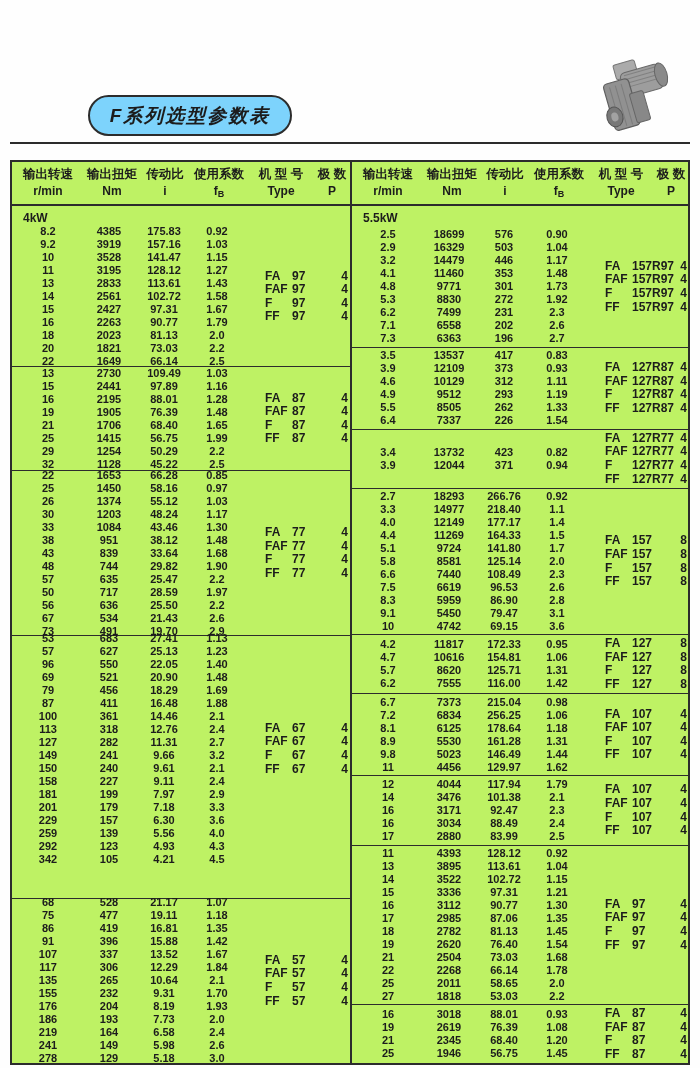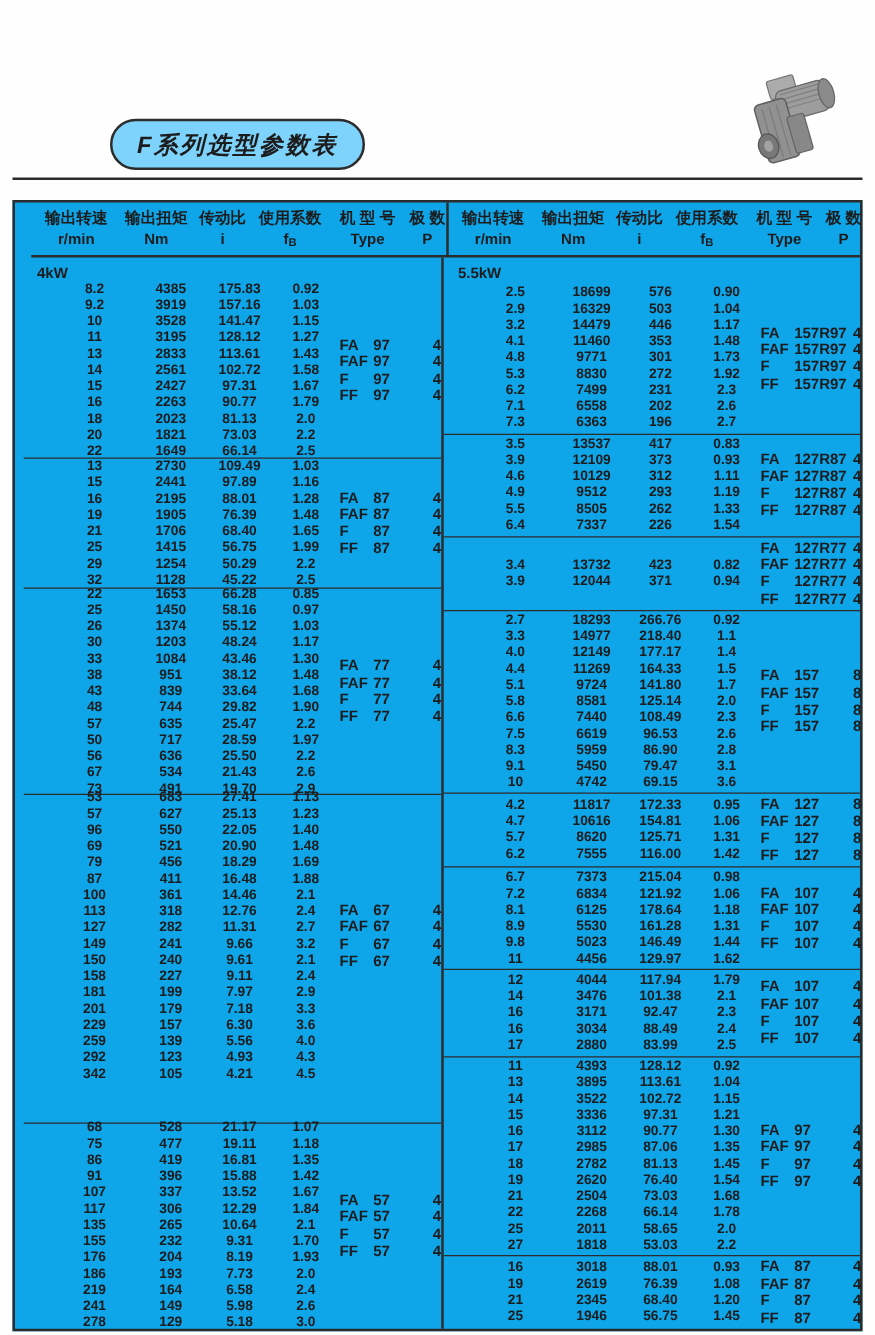--- a/index.html
+++ b/index.html
@@ -11,38 +11,38 @@
     border: 2px solid #2c2c2c; border-radius: 21px;
     display: flex; align-items: center; justify-content: center;
     font-size: 19px; font-weight: bold; font-style: italic; letter-spacing: 2px;
     background: #7dd3fc;
   }
   .motor-photo { position: absolute; left: 578px; top: 54px; width: 104px; height: 86px; }
   .top-rule { position: absolute; left: 10px; top: 142px; width: 680px; border-top: 2px solid #2c2c2c; }
 
   .sel-table {
     position: absolute; left: 10px; top: 160px; width: 680px; height: 905px;
-    border: 2px solid #2c2c2c; display: flex; flex-direction: column; background: #0ea5e9; align-items: flex-end;
+    border: 2px solid #2c2c2c; display: flex; flex-direction: column; background: #bef264;
   }
   .thead { flex: none; height: 44px; display: flex; border-bottom: 2px solid #2c2c2c; }
   .half-h { width: 50%; display: grid; grid-template-columns: 72px 56px 50px 58px 66px 1fr; align-items: center; }
   .half-h + .half-h { border-left: 2px solid #2c2c2c; }
   .hcell { text-align: center; line-height: 1.35; }
   .hzh { font-size: 12.5px; font-weight: bold; white-space: pre; }
   .hsub { font-size: 12px; font-weight: bold; }
   .hsubscript { font-size: 9px; position: relative; top: 2px; }
 
   .tbody { flex: 1; display: flex; min-height: 0; }
   .half { width: 50%; display: flex; flex-direction: column; min-height: 0; }
   .half + .half { border-left: 2px solid #2c2c2c; }
   .kw { flex: none; font-size: 12px; font-weight: bold; padding: 5px 0 2px 11px; }
 
   .block { display: flex; padding: 2px 0; min-height: 0; }
   .block ~ .block { border-top: 1.5px solid #2c2c2c; }
-  .data-part { width: 228px; display: flex; flex-direction: column; justify-content: center; padding-left: 21px; }
+  .data-part { width: 228px; display: flex; flex-direction: column; justify-content: center; }
   .drow { display: grid; grid-template-columns: 72px 50px 60px 46px; height: 13px; line-height: 13px;
           font-size: 11px; font-weight: bold; }
   .drow span { text-align: center; }
   .type-part { flex: 1; align-self: center; display: flex; flex-direction: column; padding-left: 25px; }
   .trow { display: flex; height: 13.6px; line-height: 13.6px; font-size: 12px; font-weight: bold; }
   .tp { width: 27px; }
   .ts { width: 47px; }
   .pp { flex: 1; text-align: center; }
 </style>
 </head>
@@ -968,21 +968,21 @@
           <div class="data-part">
             <div class="drow">
               <span>6.7</span>
               <span>7373</span>
               <span>215.04</span>
               <span>0.98</span>
             </div>
             <div class="drow">
               <span>7.2</span>
               <span>6834</span>
-              <span>121.92</span>
+              <span>256.25</span>
               <span>1.06</span>
             </div>
             <div class="drow">
               <span>8.1</span>
               <span>6125</span>
               <span>178.64</span>
               <span>1.18</span>
             </div>
             <div class="drow">
               <span>8.9</span>

